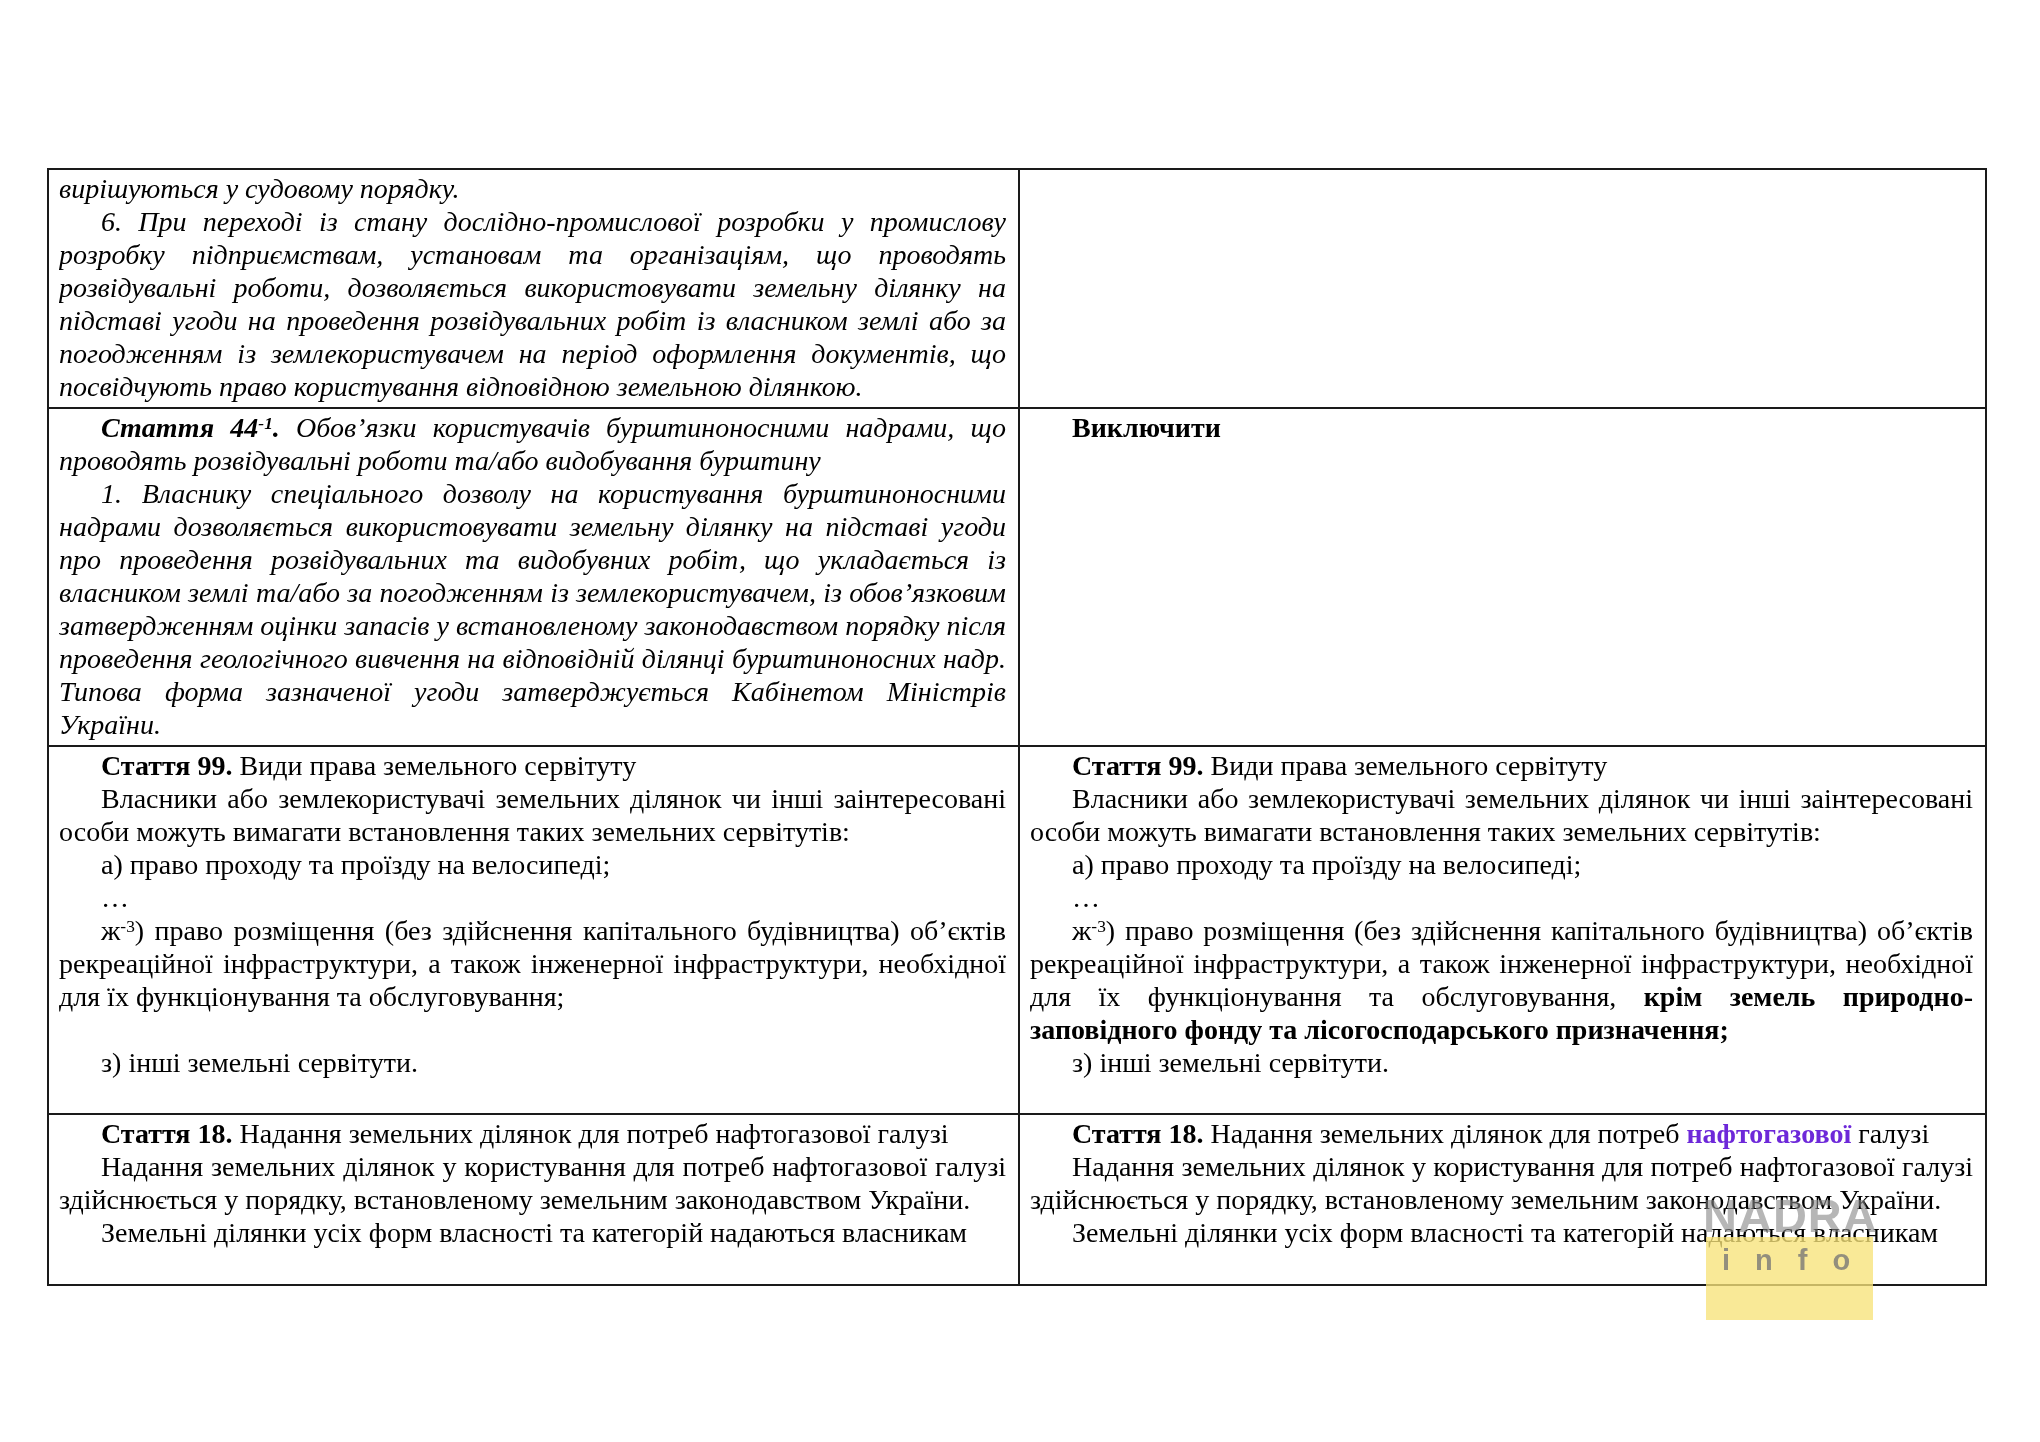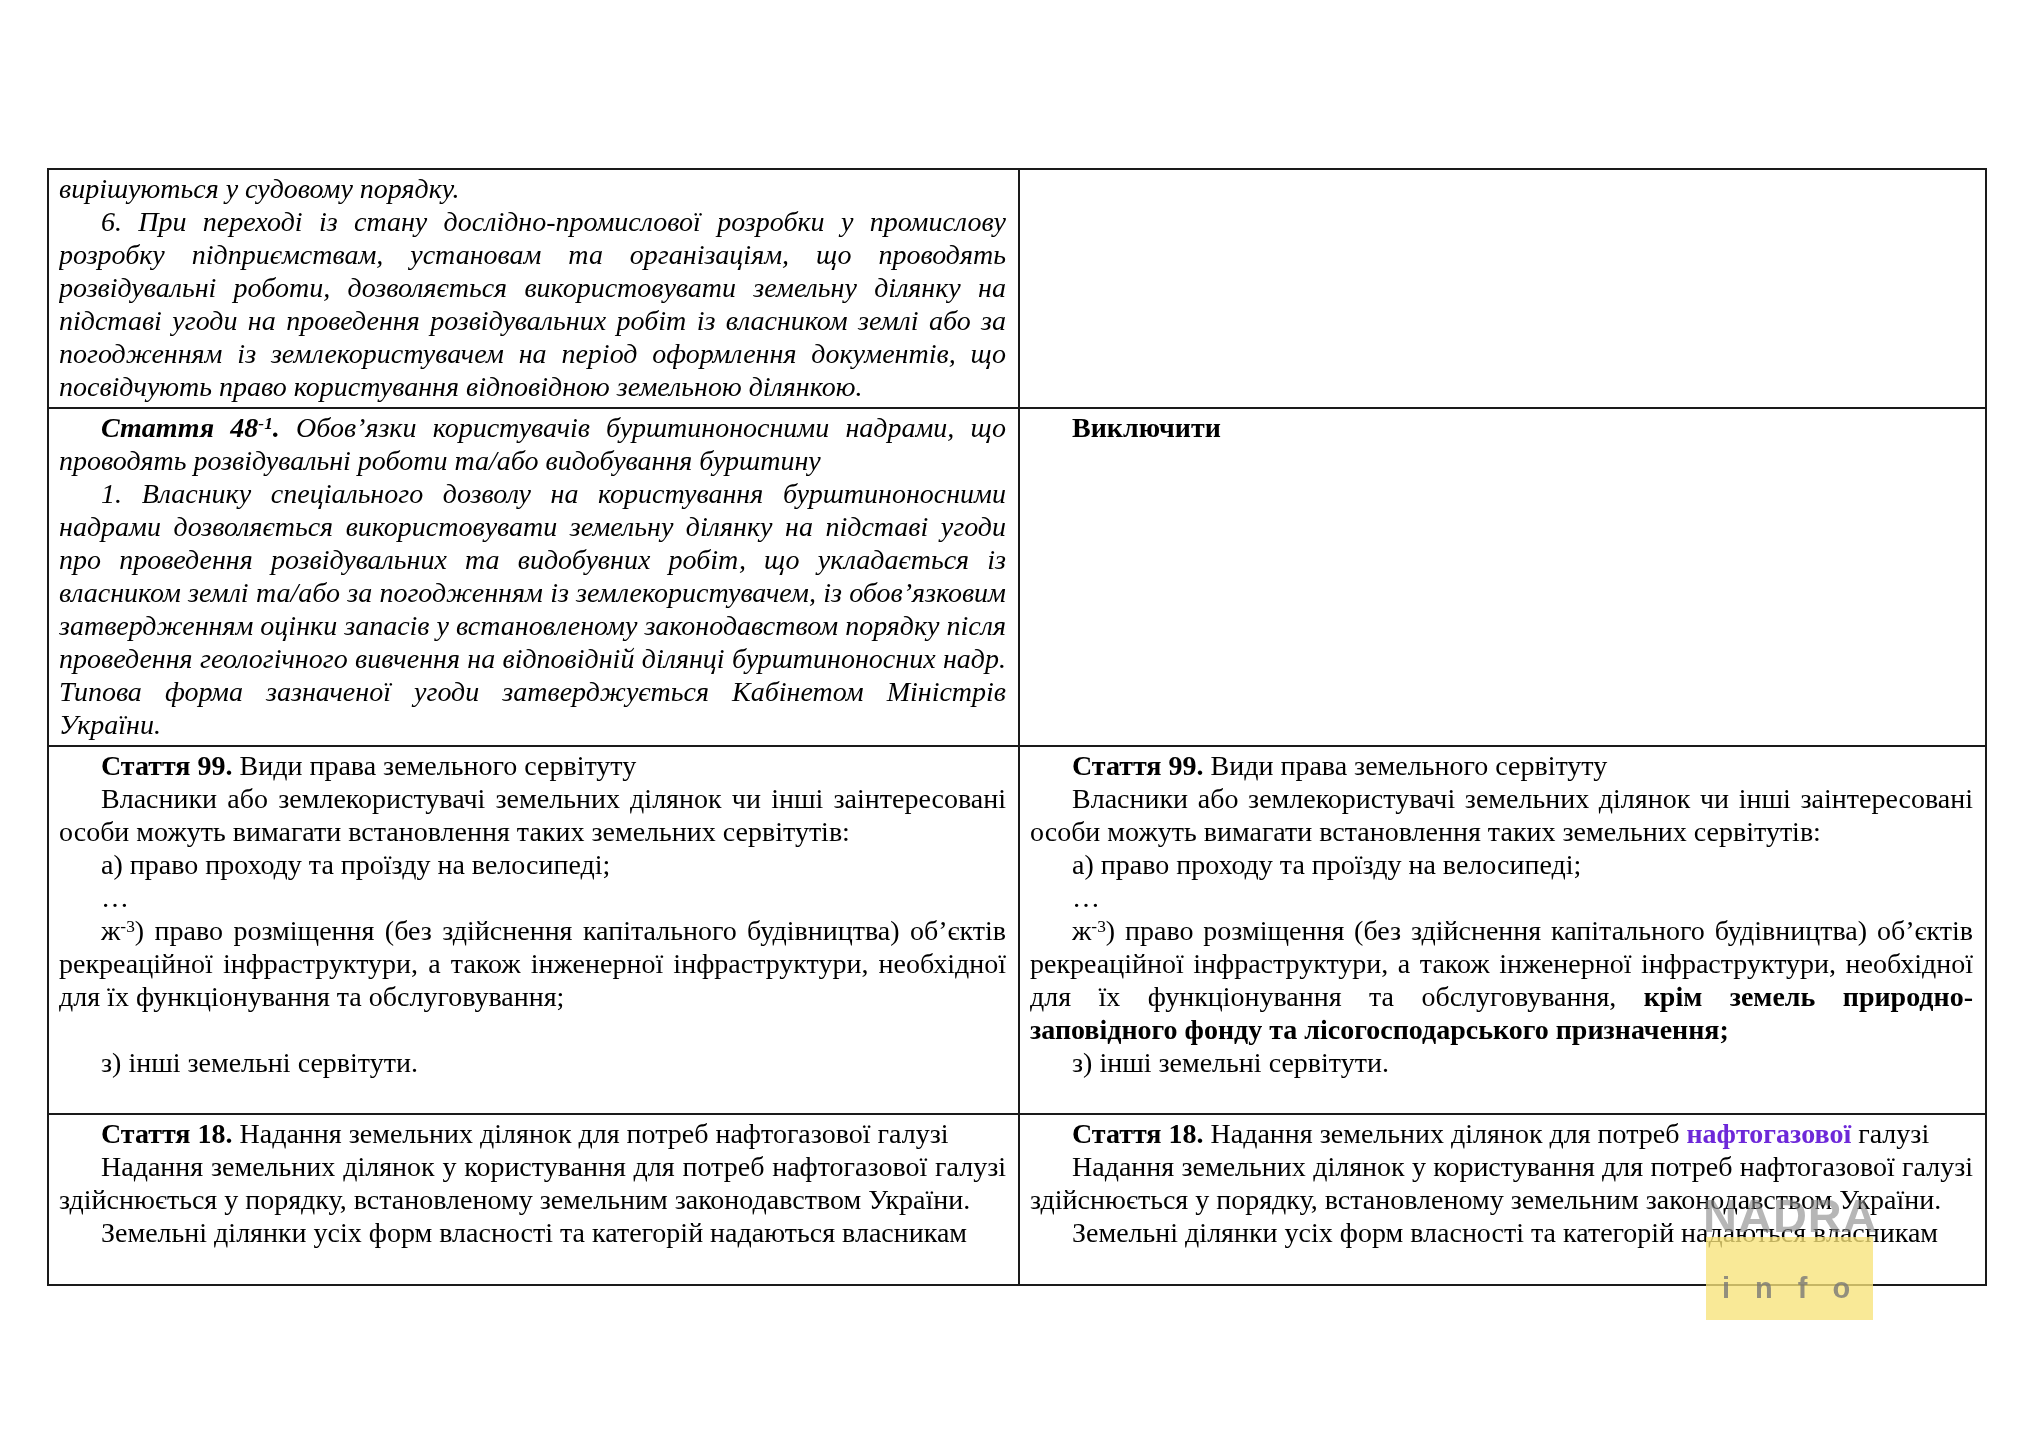--- a/index.html
+++ b/index.html
@@ -46,21 +46,20 @@
     font-family:"Liberation Sans", sans-serif; font-weight:700;
     font-size:47px; line-height:1; letter-spacing:1px;
     color:rgba(134,134,134,0.60);
     text-align:center;
   }
   .wm-sub {
     position:absolute; left:1722px; top:1246px; z-index:4;
     font-family:"Liberation Sans", sans-serif; font-weight:700;
     font-size:29px; line-height:1; letter-spacing:25px;
     color:rgba(118,118,118,0.78);
-    margin-top:28px;
   }
 </style>
 </head>
 <body>
 
 <div class="page">
 
 
   <table class="cmp">
     <colgroup>
@@ -79,21 +78,21 @@
       <td>
             <div class="cw">
         <p class="ni"></p>
       </div>
           </td>
     </tr>
 
     <tr class="h2" style="height:338px">
       <td>
             <div class="cw">
-        <p class="it"><span class="b">Стаття 48</span><sup class="s b">-1</sup><span class="b">. </span><span>Обов’язки користувачів бурштиноносними надрами, що проводять розвідувальні роботи та/або видобування бурштину</span></p>
+        <p class="it"><span class="b">Стаття 44</span><sup class="s b">-1</sup><span class="b">. </span><span>Обов’язки користувачів бурштиноносними надрами, що проводять розвідувальні роботи та/або видобування бурштину</span></p>
         <p class="it">1. Власнику спеціального дозволу на користування бурштиноносними надрами дозволяється використовувати земельну ділянку на підставі угоди про проведення розвідувальних та видобувних робіт, що укладається із власником землі та/або за погодженням із землекористувачем, із обов’язковим затвердженням оцінки запасів у встановленому законодавством порядку після проведення геологічного вивчення на відповідній ділянці бурштиноносних надр. Типова форма зазначеної угоди затверджується Кабінетом Міністрів України.</p>
       </div>
           </td>
       <td>
             <div class="cw">
         <p class="b">Виключити</p>
       </div>
           </td>
     </tr>
 

